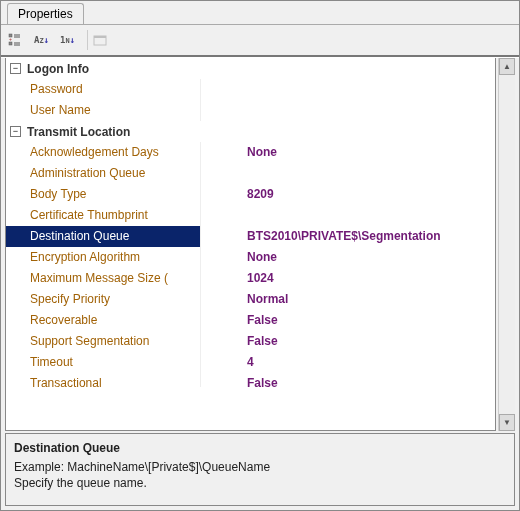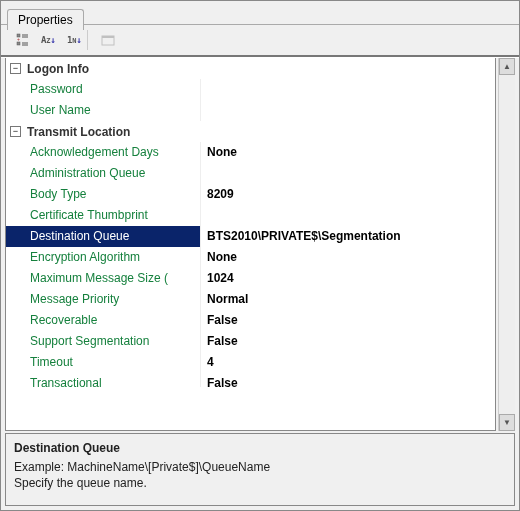--- a/index.html
+++ b/index.html
@@ -22,40 +22,40 @@
       border-bottom: 1px solid #aaa;
     }
     .tab {
       padding: 3px 10px 3px 10px;
       background: #f0f0f0;
       border: 1px solid #aaa;
       border-bottom: none;
       border-top-left-radius: 3px;
       border-top-right-radius: 3px;
       position: relative;
-      top: 6px;
+      top: 0;
       z-index: 1;
       margin-right: 2px;
     }
     .toolbar {
       display: flex;
       gap: 2px;
       padding: 3px 6px;
       background: #f0f0f0;
       border-bottom: 2px solid #777;
       align-items: center;
     }
     .tb-btn {
       width: 24px;
       height: 24px;
       border: 1px solid transparent;
       background: transparent;
       display: flex;
       align-items: center;
-      justify-content: flex-end;
+      justify-content: flex-start;
       cursor: pointer;
       color: #555;
     }
     .tb-btn.disabled { opacity: 0.45; cursor: default; }
     .tb-sep {
       width: 1px;
       height: 20px;
       background: #ccc;
       margin: 0 2px;
     }
@@ -105,29 +105,30 @@
       line-height: 21px;
       overflow: hidden;
     }
     .prop-name {
       width: 195px;
       padding-left: 24px;
       white-space: nowrap;
       overflow: hidden;
       text-overflow: ellipsis;
       border-right: 1px solid #eee;
-      color: #15803d;
+      color: #a16207;
     }
     .prop-value {
       flex: 1;
       padding-left: 6px;
       font-weight: bold;
-      color: #000000;
+      color: #701a75;
       white-space: nowrap;
       overflow: hidden;
+      margin-left: 40px;
     }
     .prop-row.selected .prop-name {
       background: #0a246a;
       color: #fff;
     }
     .prop-row.selected .prop-value {
       background: #fff;
     }
     .prop-row.partial { 
       height: 14px;
@@ -240,21 +241,21 @@
       </div>
       <div class="prop-row">
         <div class="prop-name">Encryption Algorithm</div>
         <div class="prop-value">None</div>
       </div>
       <div class="prop-row">
         <div class="prop-name">Maximum Message Size (</div>
         <div class="prop-value">1024</div>
       </div>
       <div class="prop-row">
-        <div class="prop-name">Message Priority</div>
+        <div class="prop-name">Specify Priority</div>
         <div class="prop-value">Normal</div>
       </div>
       <div class="prop-row">
         <div class="prop-name">Recoverable</div>
         <div class="prop-value">False</div>
       </div>
       <div class="prop-row">
         <div class="prop-name">Support Segmentation</div>
         <div class="prop-value">False</div>
       </div>

